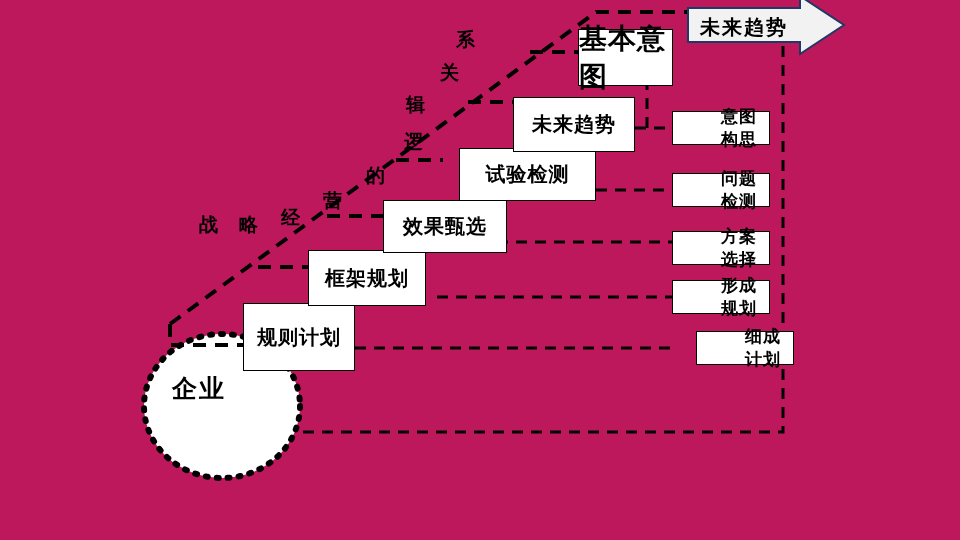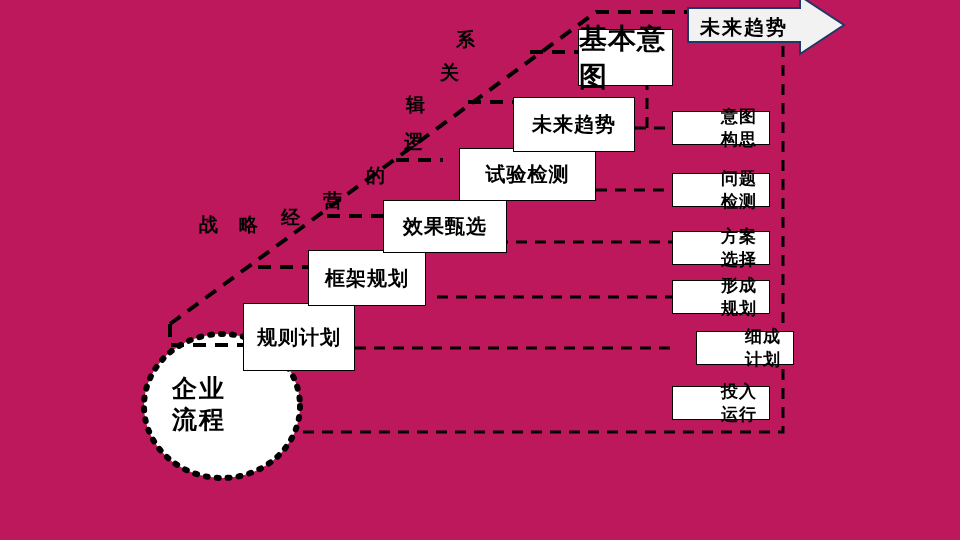--- a/index.html
+++ b/index.html
@@ -118,18 +118,16 @@
   <div class="step-box" style="left:383px; top:200px; width:124px; height:53px; font-size:20px;">效果甄选</div>
   <div class="step-box" style="left:443px; top:148px; width:137px; height:53px; font-size:20px;margin-left:16px;">试验检测</div>
   <div class="step-box" style="left:513px; top:97px; width:122px; height:55px; font-size:20px;">未来趋势</div>
   <div class="step-box" style="left:578px; top:29px; width:95px; height:57px; font-size:28px;">基本意图</div>
 
   <div class="stage-box" style="left:672px; top:111px; width:98px; height:34px; font-size:17px;">意图构思</div>
   <div class="stage-box" style="left:672px; top:173px; width:98px; height:34px; font-size:17px;">问题检测</div>
   <div class="stage-box" style="left:672px; top:225px; width:98px; height:34px; font-size:17px;margin-top:6px;">方案选择</div>
   <div class="stage-box" style="left:672px; top:280px; width:98px; height:34px; font-size:17px;">形成规划</div>
   <div class="stage-box" style="left:672px; top:331px; width:98px; height:34px; font-size:17px;margin-left:24px;">细成计划</div>
-  <div class="stage-box" style="left:672px; top:386px; width:98px; height:34px; font-size:17px;">投入运行</div>
 
   <div class="circle-label" style="left:172px; top:375px; width:100px; font-size:25px;">企业</div>
-  <div class="circle-label" style="left:172px; top:406px; width:100px; font-size:25px;">流程</div>
 
 </div>
 
 </body></html>

